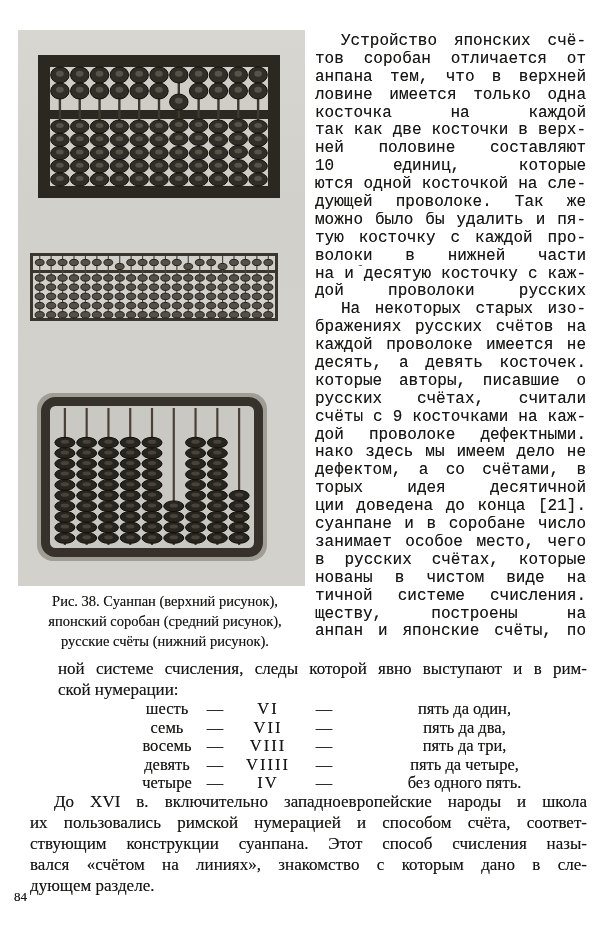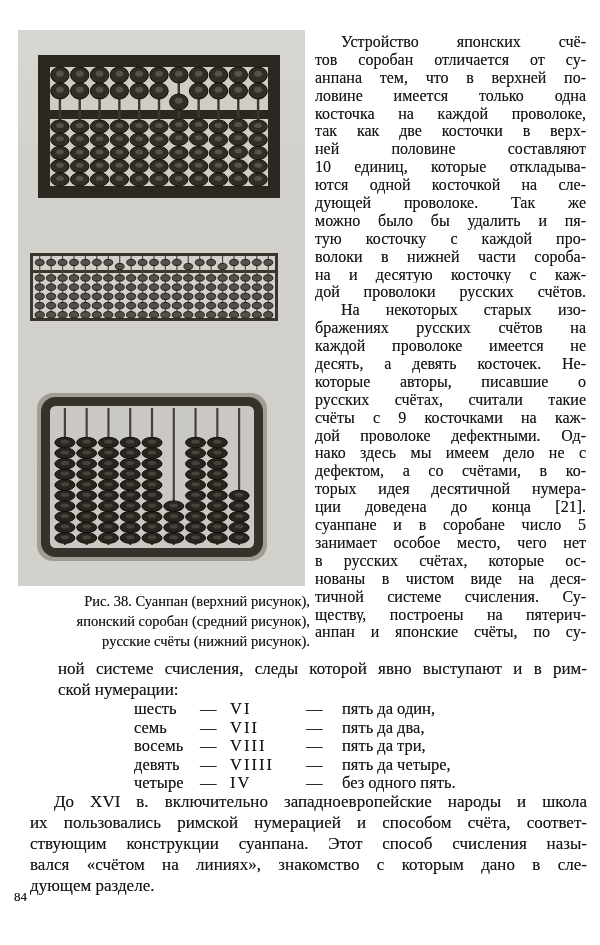--- a/index.html
+++ b/index.html
@@ -5,29 +5,29 @@
   html,body{margin:0;padding:0;background:#ffffff;}
   .page{position:relative;width:600px;height:945px;background:#ffffff;overflow:hidden;
         font-family:"Liberation Serif",serif;color:#171614;
         text-shadow:0 0 .5px rgba(20,18,14,.55);}
   .photo{position:absolute;left:18px;top:30px;width:287px;height:556px;
          background:linear-gradient(180deg,#d8d6d0 0%,#d2d0ca 30%,#d3d1cb 100%);}
   .photo svg{position:absolute;display:block;}
   #suanpan{left:20px;top:25px;}
   #soroban{left:12px;top:223px;}
   #schoty{left:19px;top:363px;}
-  .caption{position:absolute;left:20px;top:591px;width:290px;text-align:right;
+  .caption{position:absolute;left:20px;top:591px;width:290px;text-align:center;
            font-size:14.5px;line-height:20px;}
-  .rightcol{position:absolute;left:315px;top:33px;width:271px;font-size:16px;}
+  .rightcol{position:absolute;left:315px;top:33px;width:271px;font-size:16px;font-family:Liberation Mono, monospace;}
   .rline{height:17.9px;line-height:17.9px;text-align:justify;text-align-last:justify;overflow:hidden;}
   .rline.indent{text-indent:26px;}
   .fw{position:absolute;left:30px;top:659px;width:557px;font-size:17px;}
   .fwline{height:20.6px;line-height:20.6px;text-align:justify;text-align-last:justify;margin-left:28px;}
   .fwline.left{text-align:center;text-align-last:left;}
-  .numlist{position:absolute;left:30px;top:700px;width:557px;font-size:16.5px;}
+  .numlist{position:absolute;left:30px;top:700px;width:557px;font-size:16.5px;text-align:center;}
   .lrow{display:grid;grid-template-columns:66px 30px 76px 36px auto;padding-left:104px;
         height:18.5px;line-height:18.5px;}
   .roman{letter-spacing:2px;}
   .bottom{position:absolute;left:30px;top:791px;width:557px;font-size:17px;}
   .bline{height:21px;line-height:21px;text-align:justify;text-align-last:justify;}
   .bline.left{text-align:left;text-align-last:left;}
   .bline.indent{text-indent:24px;}
   .pagenum{position:absolute;left:14px;top:889px;font-size:13px;}
 </style>
 </head>

